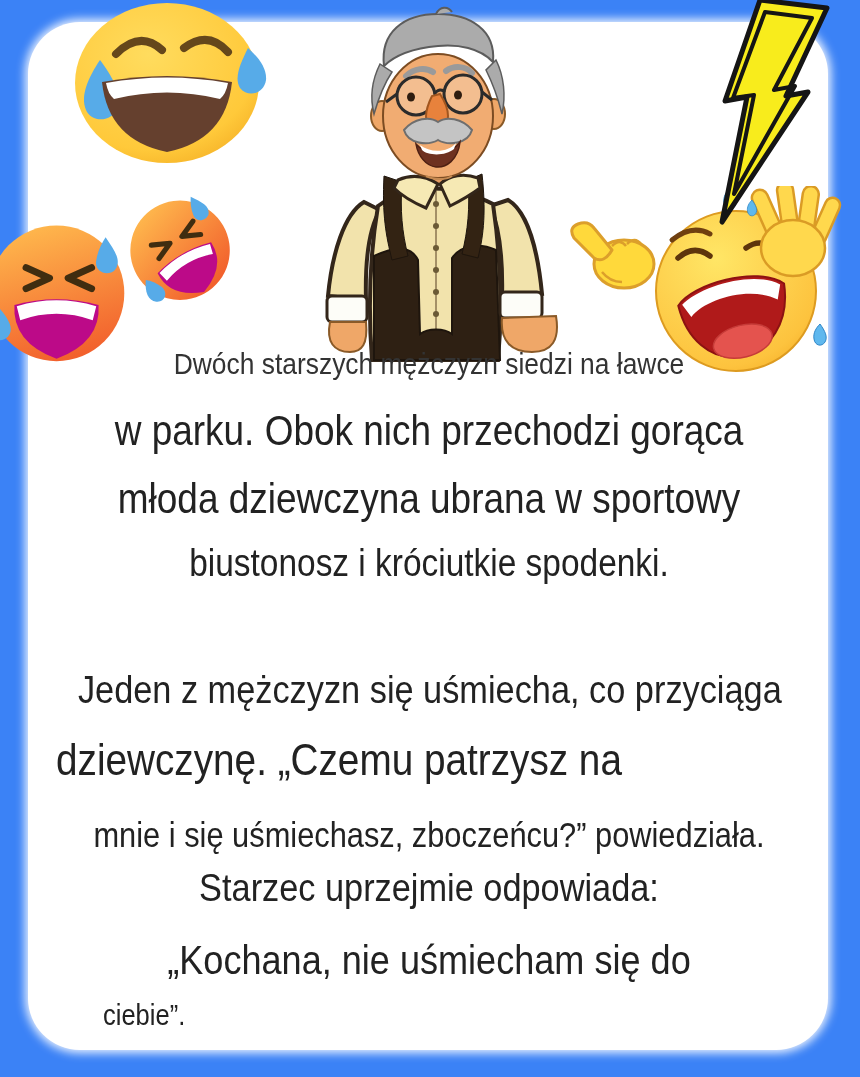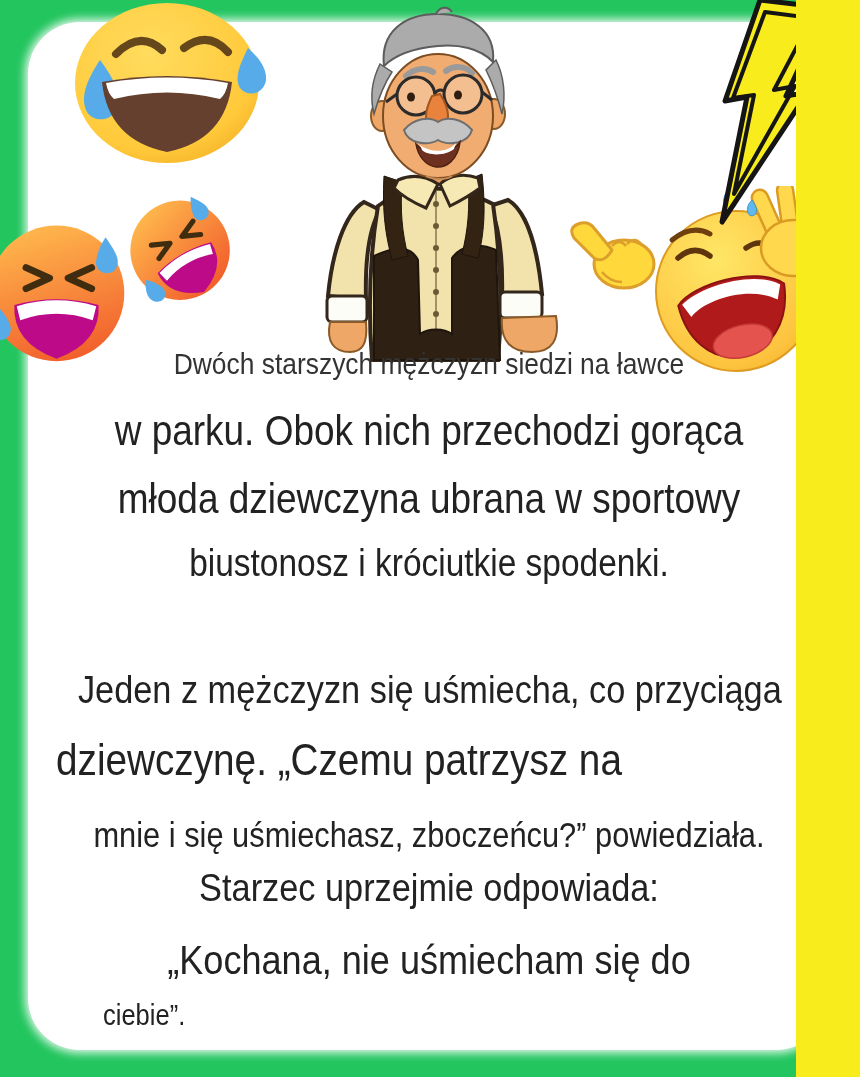--- a/index.html
+++ b/index.html
@@ -1,16 +1,16 @@
 <!DOCTYPE html>
 <html><head>
 <meta charset="utf-8">
 <style>
   html,body{margin:0;padding:0;background:#F8EC1C;}
-  .canvas{position:relative;width:796px;height:1077px;background:#22c55e;overflow:hidden;
+  .canvas{position:relative;width:860px;height:1077px;background:#3b82f6;overflow:hidden;
           font-family:"Liberation Sans",sans-serif;}
   .card{position:absolute;left:28px;top:22px;width:800px;height:1028px;background:#FFFFFF;
         border-radius:52px;box-shadow:0 0 10px 3px rgba(255,255,255,.9);z-index:1;}
   .deco{position:absolute;z-index:2;}
   .deco-high{position:absolute;z-index:3;}
   .bolt{position:absolute;z-index:4;}
   .line{position:absolute;left:30px;width:798px;text-align:center;color:#222;
         white-space:nowrap;line-height:1.05;transform:scaleX(.88);transform-origin:50% 50%;z-index:6;}
   .l1{top:348px;font-size:30px;color:#333;}
   .l2{top:409px;font-size:42px;}

